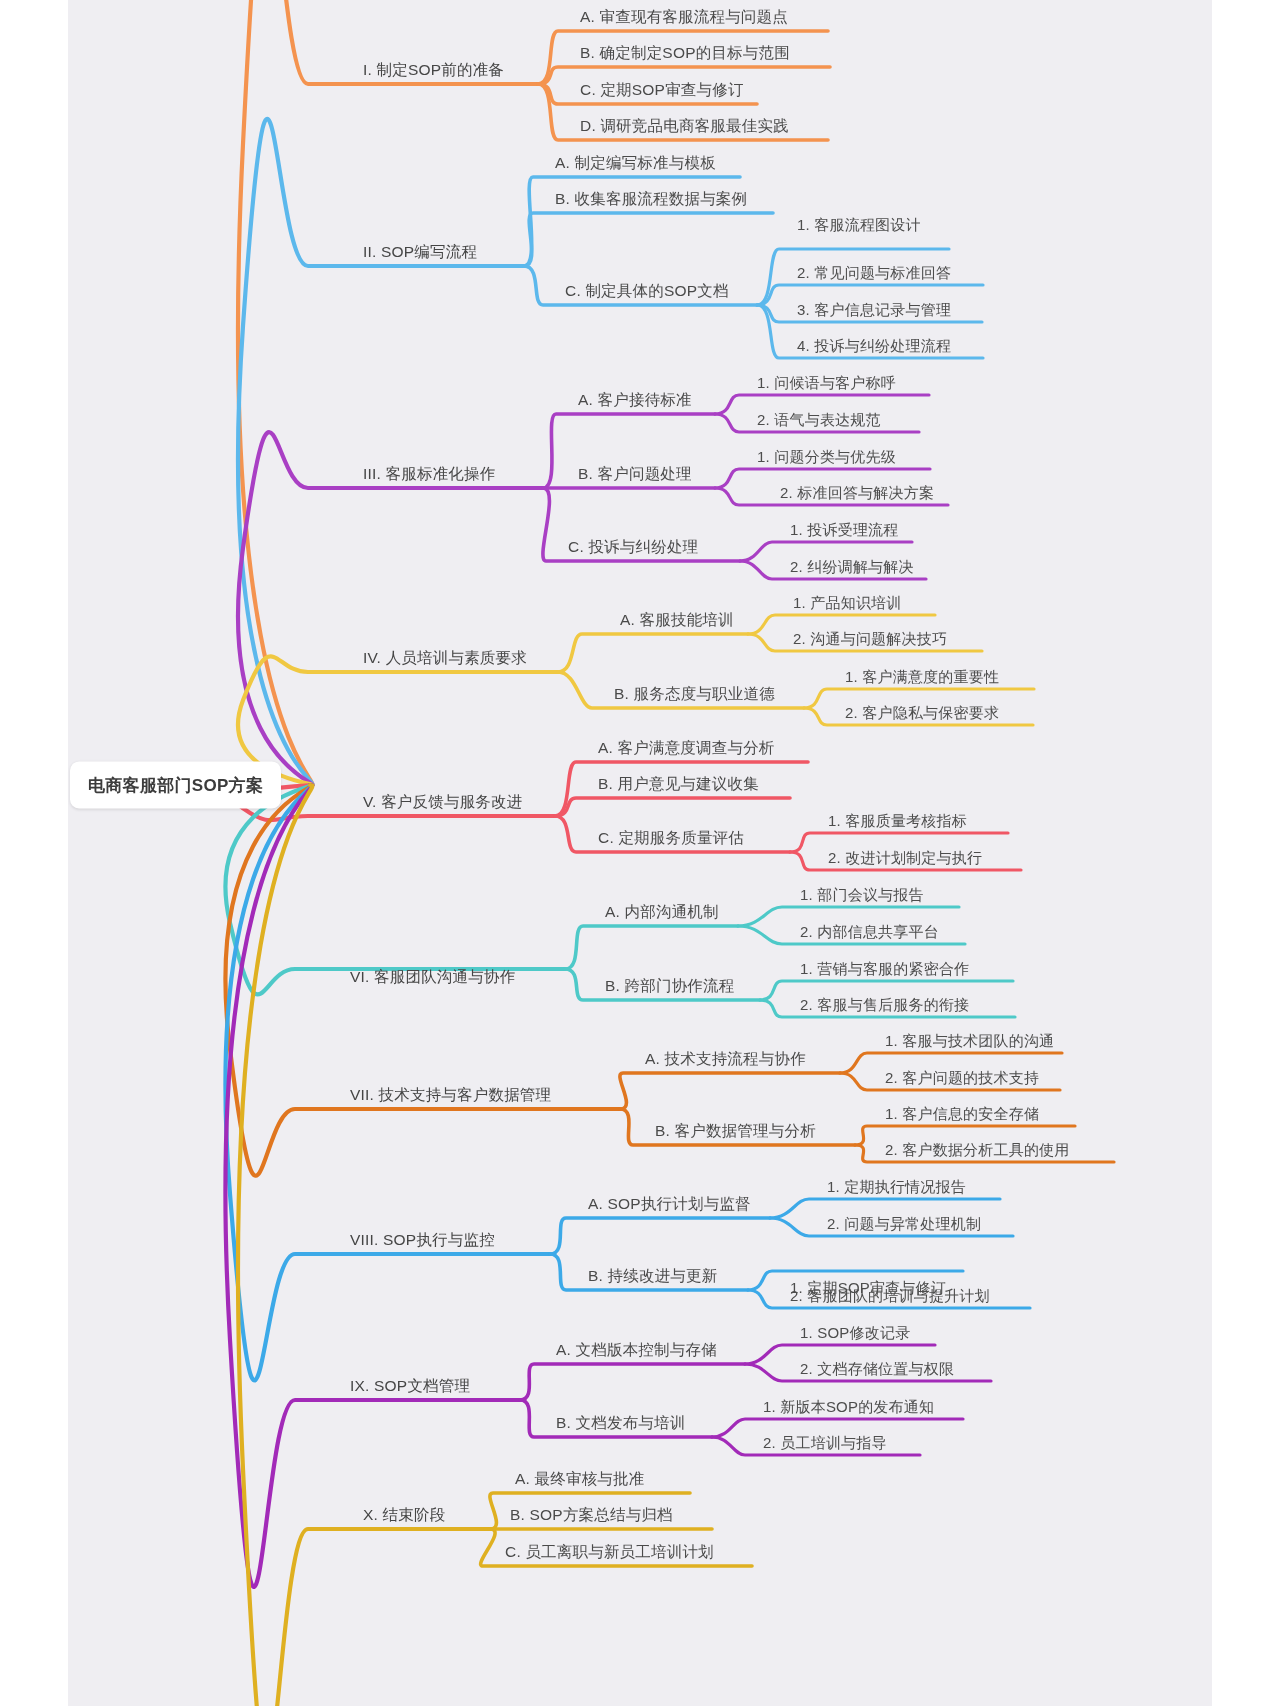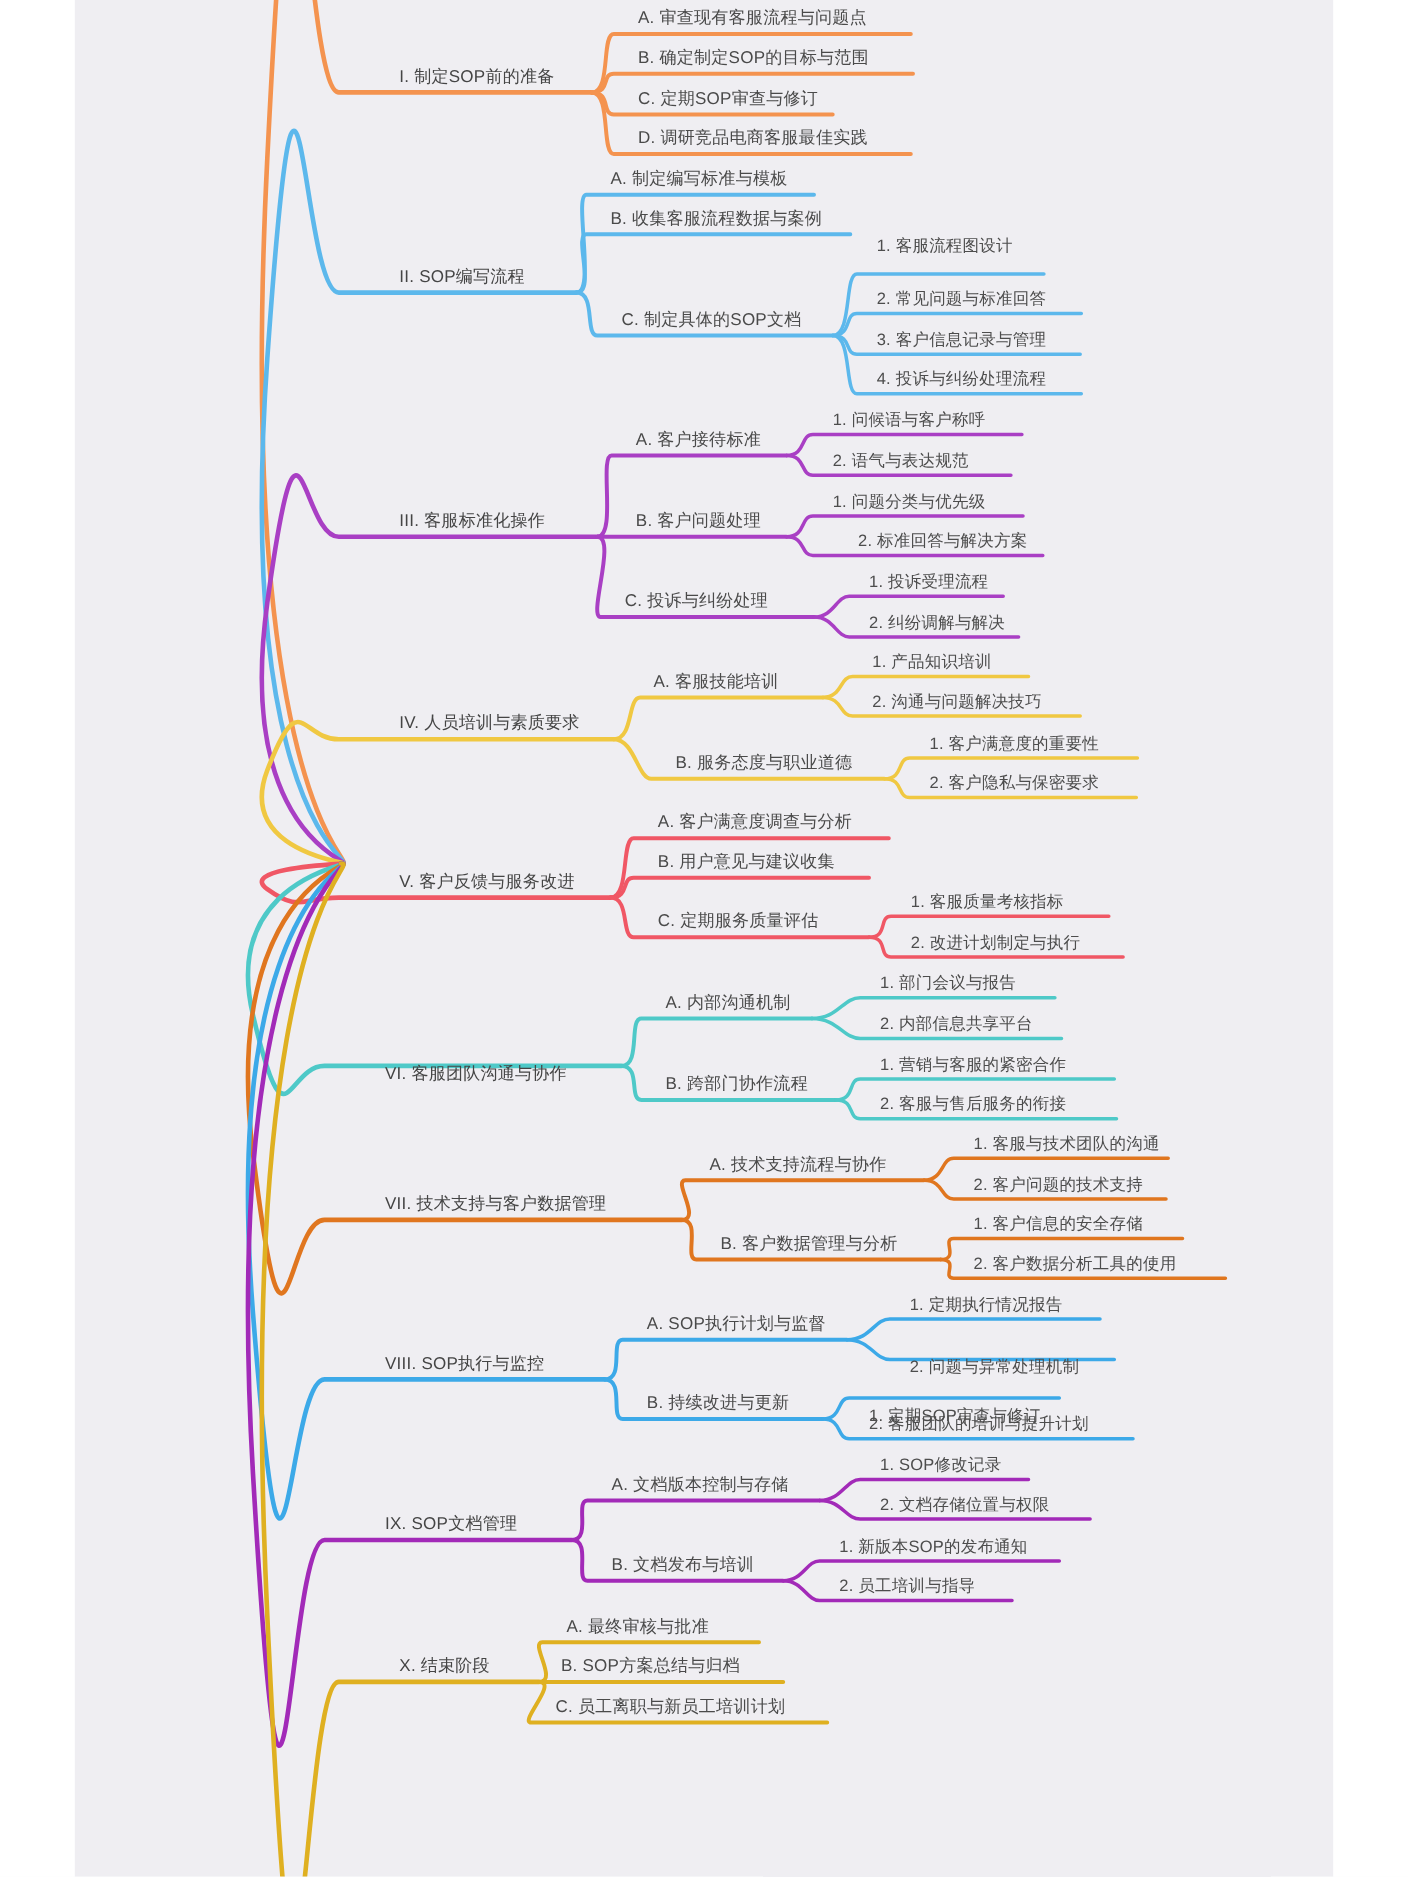--- a/index.html
+++ b/index.html
@@ -153,21 +153,21 @@
       <div class="node-label node-l2" style="left: 578px; top: 400px;">A. 客户接待标准</div>
       <div class="node-label node-l3" style="left: 757px; top: 382px;">1. 问候语与客户称呼</div>
       <div class="node-label node-l3" style="left: 757px; top: 419px;">2. 语气与表达规范</div>
       <div class="node-label node-l2" style="left: 578px; top: 474px;">B. 客户问题处理</div>
       <div class="node-label node-l3" style="left: 757px; top: 456px;">1. 问题分类与优先级</div>
       <div class="node-label node-l3" style="left: 780px; top: 492px;">2. 标准回答与解决方案</div>
       <div class="node-label node-l2" style="left: 568px; top: 547px;">C. 投诉与纠纷处理</div>
       <div class="node-label node-l3" style="left: 790px; top: 529px;">1. 投诉受理流程</div>
       <div class="node-label node-l3" style="left: 790px; top: 566px;">2. 纠纷调解与解决</div>
       <div class="node-label node-l1" style="left: 363px; top: 658px;">IV. 人员培训与素质要求</div>
-      <div class="node-label node-l2" style="left: 594px; top: 620px; text-align: right;">A. 客服技能培训</div>
+      <div class="node-label node-l2" style="left: 620px; top: 620px; text-align: right;">A. 客服技能培训</div>
       <div class="node-label node-l3" style="left: 793px; top: 602px;">1. 产品知识培训</div>
       <div class="node-label node-l3" style="left: 793px; top: 638px;">2. 沟通与问题解决技巧</div>
       <div class="node-label node-l2" style="left: 614px; top: 694px;">B. 服务态度与职业道德</div>
       <div class="node-label node-l3" style="left: 845px; top: 676px;">1. 客户满意度的重要性</div>
       <div class="node-label node-l3" style="left: 845px; top: 712px;">2. 客户隐私与保密要求</div>
       <div class="node-label node-l1" style="left: 363px; top: 802px; text-align: right;">V. 客户反馈与服务改进</div>
       <div class="node-label node-l2" style="left: 598px; top: 748px;">A. 客户满意度调查与分析</div>
       <div class="node-label node-l2" style="left: 598px; top: 784px;">B. 用户意见与建议收集</div>
       <div class="node-label node-l2" style="left: 598px; top: 838px;">C. 定期服务质量评估</div>
       <div class="node-label node-l3" style="left: 828px; top: 820px;">1. 客服质量考核指标</div>
@@ -182,29 +182,30 @@
       <div class="node-label node-l1" style="left: 350px; top: 1095px;">VII. 技术支持与客户数据管理</div>
       <div class="node-label node-l2" style="left: 645px; top: 1059px;">A. 技术支持流程与协作</div>
       <div class="node-label node-l3" style="left: 885px; top: 1040px;">1. 客服与技术团队的沟通</div>
       <div class="node-label node-l3" style="left: 885px; top: 1077px;">2. 客户问题的技术支持</div>
       <div class="node-label node-l2" style="left: 655px; top: 1131px;">B. 客户数据管理与分析</div>
       <div class="node-label node-l3" style="left: 885px; top: 1113px;">1. 客户信息的安全存储</div>
       <div class="node-label node-l3" style="left: 885px; top: 1149px;">2. 客户数据分析工具的使用</div>
       <div class="node-label node-l1" style="left: 350px; top: 1240px;">VIII. SOP执行与监控</div>
       <div class="node-label node-l2" style="left: 588px; top: 1204px;">A. SOP执行计划与监督</div>
       <div class="node-label node-l3" style="left: 827px; top: 1186px;">1. 定期执行情况报告</div>
-      <div class="node-label node-l3" style="left: 827px; top: 1223px; margin-top: 20px;">2. 问题与异常处理机制</div>
+      <div class="node-label node-l3" style="left: 827px; top: 1223px;">2. 问题与异常处理机制</div>
       <div class="node-label node-l2" style="left: 588px; top: 1276px;">B. 持续改进与更新</div>
       <div class="node-label node-l3" style="left: 790px; top: 1258px; margin-top: 29px;">1. 定期SOP审查与修订</div>
       <div class="node-label node-l3" style="left: 790px; top: 1295px;">2. 客服团队的培训与提升计划</div>
       <div class="node-label node-l1" style="left: 350px; top: 1386px;">IX. SOP文档管理</div>
       <div class="node-label node-l2" style="left: 556px; top: 1350px;">A. 文档版本控制与存储</div>
       <div class="node-label node-l3" style="left: 800px; top: 1332px;">1. SOP修改记录</div>
       <div class="node-label node-l3" style="left: 800px; top: 1368px;">2. 文档存储位置与权限</div>
       <div class="node-label node-l2" style="left: 556px; top: 1423px;">B. 文档发布与培训</div>
       <div class="node-label node-l3" style="left: 763px; top: 1406px;">1. 新版本SOP的发布通知</div>
       <div class="node-label node-l3" style="left: 763px; top: 1442px;">2. 员工培训与指导</div>
       <div class="node-label node-l1" style="left: 363px; top: 1515px;">X. 结束阶段</div>
       <div class="node-label node-l2" style="left: 515px; top: 1479px;">A. 最终审核与批准</div>
       <div class="node-label node-l2" style="left: 510px; top: 1515px;">B. SOP方案总结与归档</div>
       <div class="node-label node-l2" style="left: 505px; top: 1552px;">C. 员工离职与新员工培训计划</div>
     </div>
+  <div id="root-node" style="left: 70px; top: 785px;">电商客服部门SOP方案</div>
 </div>
 
 </body></html>

